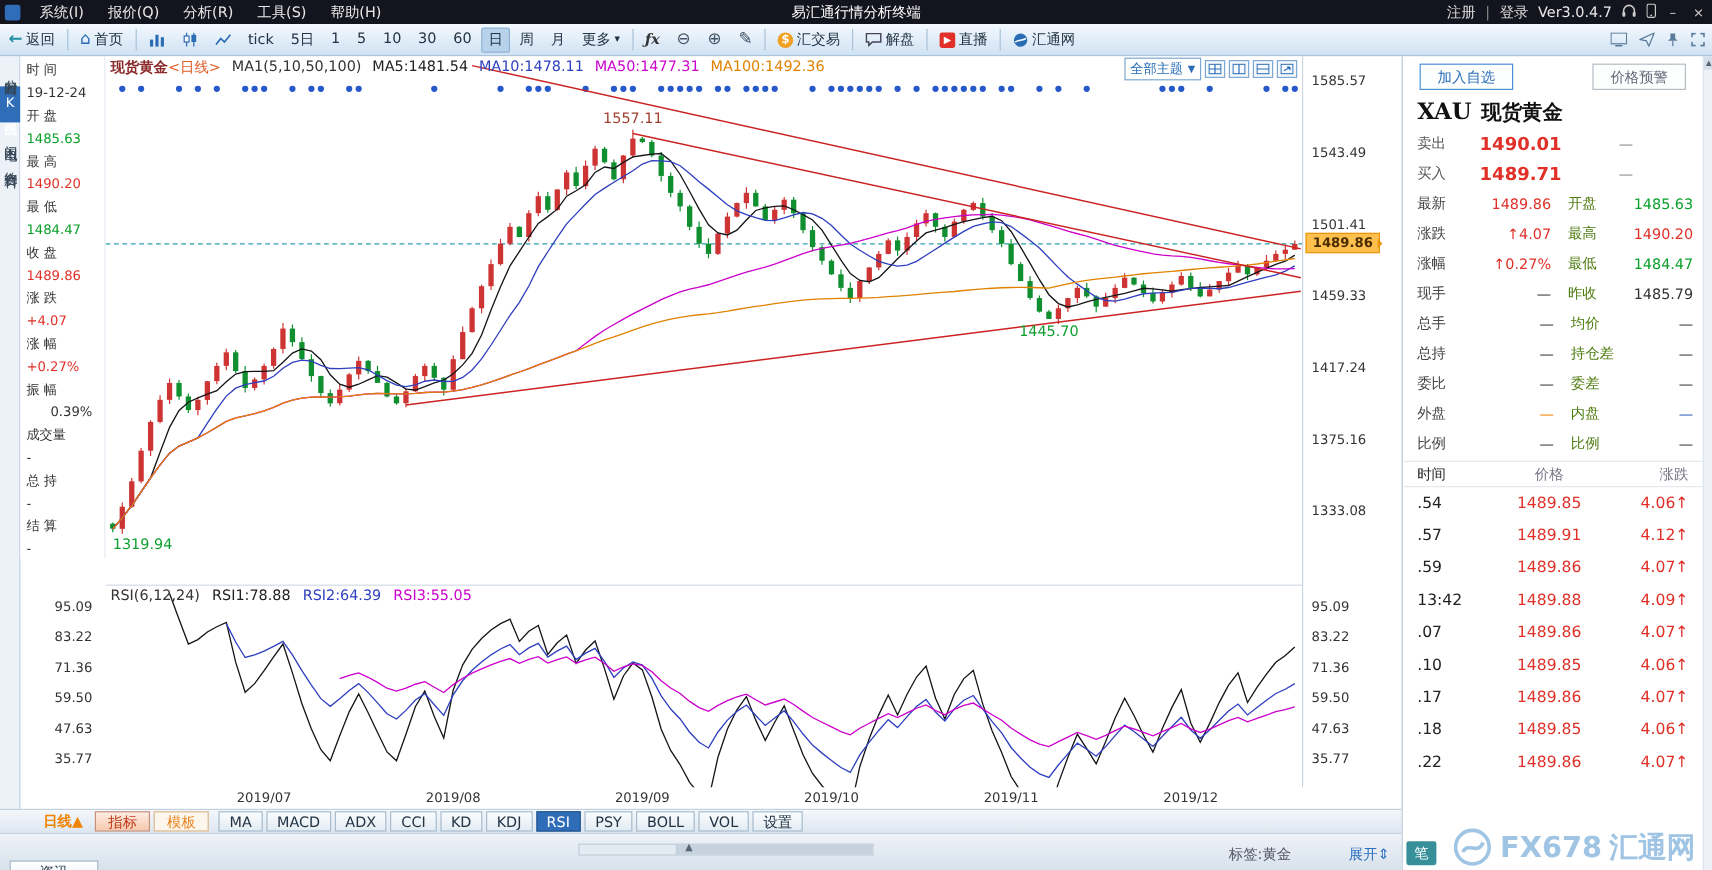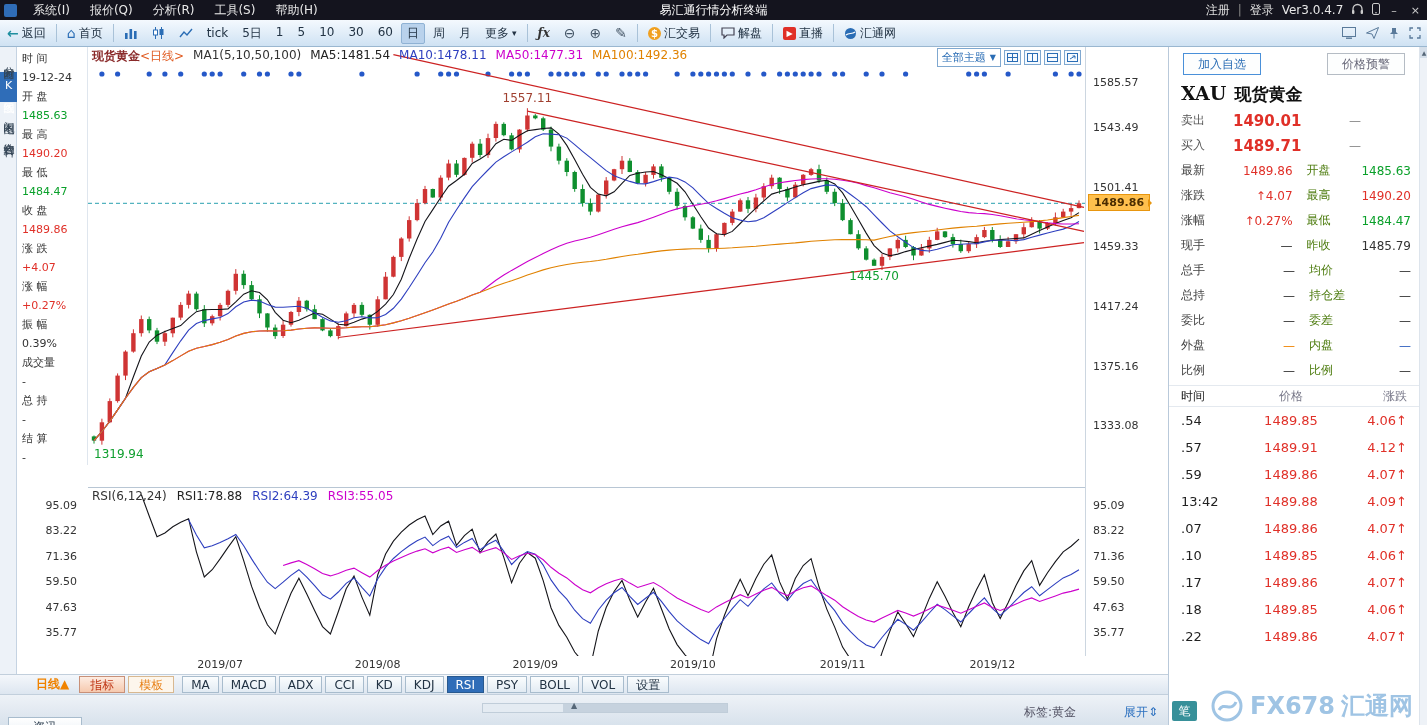--- a/index.html
+++ b/index.html
@@ -296,21 +296,21 @@
       <div class="qrow">
         <div class="qlabel">涨 跌</div>
         <div class="qvalue" style="color: rgb(224, 48, 40);">+4.07</div>
       </div>
       <div class="qrow">
         <div class="qlabel">涨 幅</div>
         <div class="qvalue" style="color: rgb(224, 48, 40);">+0.27%</div>
       </div>
       <div class="qrow">
         <div class="qlabel">振 幅</div>
-        <div class="qvalue" style="color: rgb(51, 51, 51);">0.39%</div>
+        <div class="qvalue" style="color: rgb(51, 51, 51); margin-left: 20px;">0.39%</div>
       </div>
       <div class="qrow">
         <div class="qlabel">成交量</div>
         <div class="qvalue" style="color: rgb(51, 51, 51);">-</div>
       </div>
       <div class="qrow">
         <div class="qlabel">总 持</div>
         <div class="qvalue" style="color: rgb(51, 51, 51);">-</div>
       </div>
       <div class="qrow">
@@ -694,21 +694,21 @@
     </div>
     <div class="rsihead">
       <span class="r-t">RSI(6,12,24)</span>
       <span class="r-1">RSI1:78.88</span>
       <span class="r-2">RSI2:64.39</span>
       <span class="r-3">RSI3:55.05</span>
     </div>
   </div>
 
   <div class="yaxis" id="yAxis">
-      <div class="ylab" style="top: 29px;">1585.57</div>
+      <div class="ylab" style="top: 14px;">1585.57</div>
       <div class="ylab" style="top: 74.4978px;">1543.49</div>
       <div class="ylab" style="top: 133.996px;">1501.41</div>
       <div class="ylab" style="top: 193.493px;">1459.33</div>
       <div class="ylab" style="top: 253.005px;">1417.24</div>
       <div class="ylab" style="top: 312.503px;">1375.16</div>
       <div class="ylab" style="top: 372.001px;">1333.08</div>
       <div class="pricetag" style="top: 147.326px;">1489.86</div>
       <div class="ylab" style="top: 452px;">95.09</div>
       <div class="ylab" style="top: 477.414px;">83.22</div>
       <div class="ylab" style="top: 502.806px;">71.36</div>

